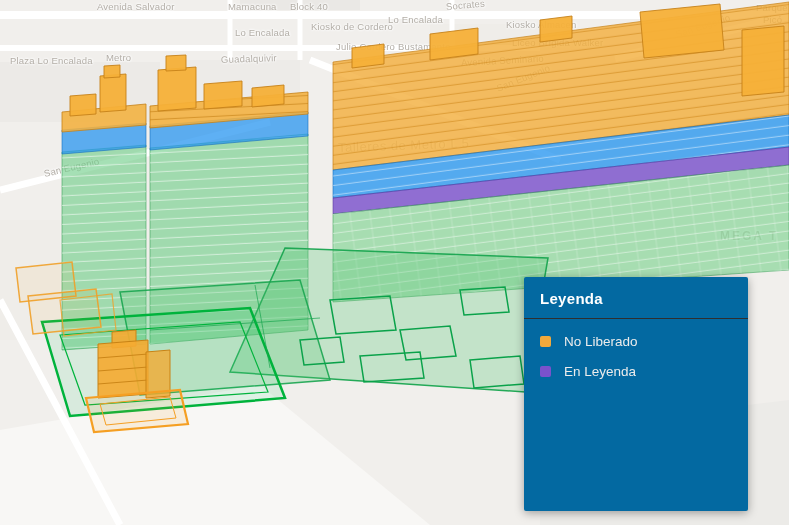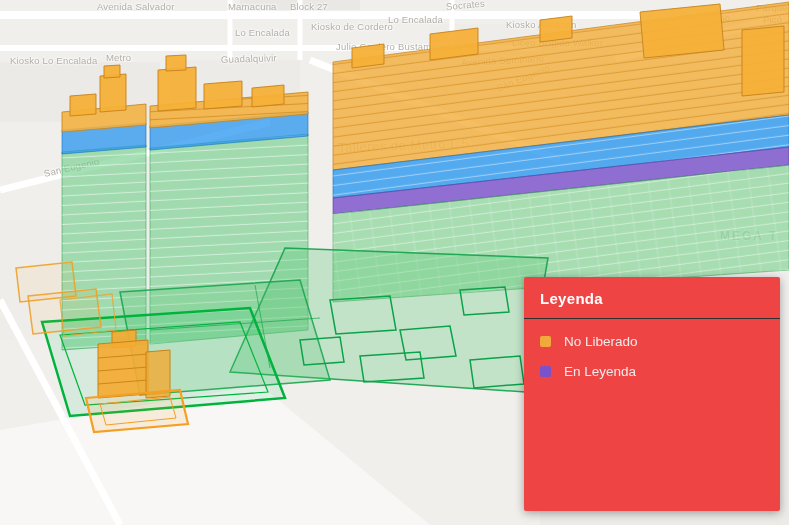--- a/index.html
+++ b/index.html
@@ -8,21 +8,21 @@
   .stage{position:absolute;inset:0;cursor:grab}
   svg.layer{position:absolute;left:0;top:0;display:block}
   #basemap{z-index:0}
   .labels{position:absolute;inset:0;z-index:1}
   #scene{z-index:2}
   .mlabel{position:absolute;font-size:9.5px;color:#b3aea7;white-space:nowrap;
           text-shadow:0 1px 2px rgba(255,255,255,.95),0 -1px 2px rgba(255,255,255,.95),1px 0 2px rgba(255,255,255,.95);
           transform-origin:left center;letter-spacing:.2px}
   .mlabel.big{font-size:13px;color:#c7c3bc;letter-spacing:.5px}
   .mlabel.caps{font-size:12px;color:#d5d1ca;letter-spacing:2px;font-weight:bold}
-  .legend{position:absolute;left:524px;top:277px;width:256px;height:234px;background:#ef4444;
+  .legend{position:absolute;left:524px;top:277px;width:224px;height:234px;background:#0369a1;
           color:#fff;padding:13px 16px;z-index:5;border-radius:2px;box-shadow:0 2px 10px rgba(0,0,0,.35)}
   .legend-title{font-size:15px;font-weight:700;letter-spacing:.3px}
   .legend-divider{height:1px;background:#2f2f2f;margin:11px -16px 7px}
   .legend-item{display:flex;align-items:center;gap:13px;margin-top:15px;cursor:pointer}
   .swatch{width:11px;height:11px;border-radius:2px;flex:none}
   .legend-label{font-size:13.5px;color:#ececec}
 </style>
 </head>
 <body>
 
@@ -49,32 +49,32 @@
       <path d="M615,58 L789,16" stroke-width="8"></path>
       <path d="M0,190 L270,122" stroke-width="7"></path>
       <path d="M310,60 L560,160" stroke-width="7"></path>
       <path d="M0,300 L120,525" stroke-width="7"></path>
     </g>
   </svg>
 
   <div class="labels">
     <span class="mlabel" style="left:97px;top:1px">Avenida Salvador</span>
     <span class="mlabel" style="left:228px;top:1px">Mamacuna</span>
-    <span class="mlabel" style="left:290px;top:1px">Block 27</span>
+    <span class="mlabel" style="left:290px;top:1px">Block 40</span>
     <span class="mlabel" style="left:446px;top:1px;transform:rotate(-5deg)">Socrates</span>
     <span class="mlabel" style="left:235px;top:27px">Lo Encalada</span>
     <span class="mlabel" style="left:311px;top:21px">Kiosko de Cordero</span>
     <span class="mlabel" style="left:388px;top:14px">Lo Encalada</span>
     <span class="mlabel" style="left:336px;top:41px">Julio Cordero Bustamante</span>
     <span class="mlabel" style="left:506px;top:19px">Kiosko Almacen</span>
     <span class="mlabel" style="left:512px;top:37px">Liceo Brígida Walker</span>
     <span class="mlabel" style="left:461px;top:57px;transform:rotate(-3deg)">Avenida Seminario</span>
     <span class="mlabel" style="left:676px;top:29px;transform:rotate(-18deg)">San Eugenio</span>
     <span class="mlabel" style="left:221px;top:54px;transform:rotate(-2deg)">Guadalquivir</span>
-    <span class="mlabel" style="left:10px;top:55px">Kiosko Lo Encalada</span>
+    <span class="mlabel" style="left:10px;top:55px">Plaza Lo Encalada</span>
     <span class="mlabel" style="left:106px;top:52px">Metro</span>
     <span class="mlabel" style="left:44px;top:168px;transform:rotate(-13deg)">San Eugenio</span>
     <span class="mlabel big" style="left:338px;top:140px;transform:rotate(-2deg)">Talleres de Metro L 5</span>
     <span class="mlabel" style="left:497px;top:83px;transform:rotate(-22deg)">San Eugenio</span>
     <span class="mlabel" style="left:756px;top:2px">Parque</span>
     <span class="mlabel" style="left:763px;top:14px">Picó</span>
     <span class="mlabel caps" style="left:720px;top:229px">MEGA T</span>
   </div>
 
   <svg id="scene" class="layer" width="789" height="525" viewBox="0 0 789 525">

